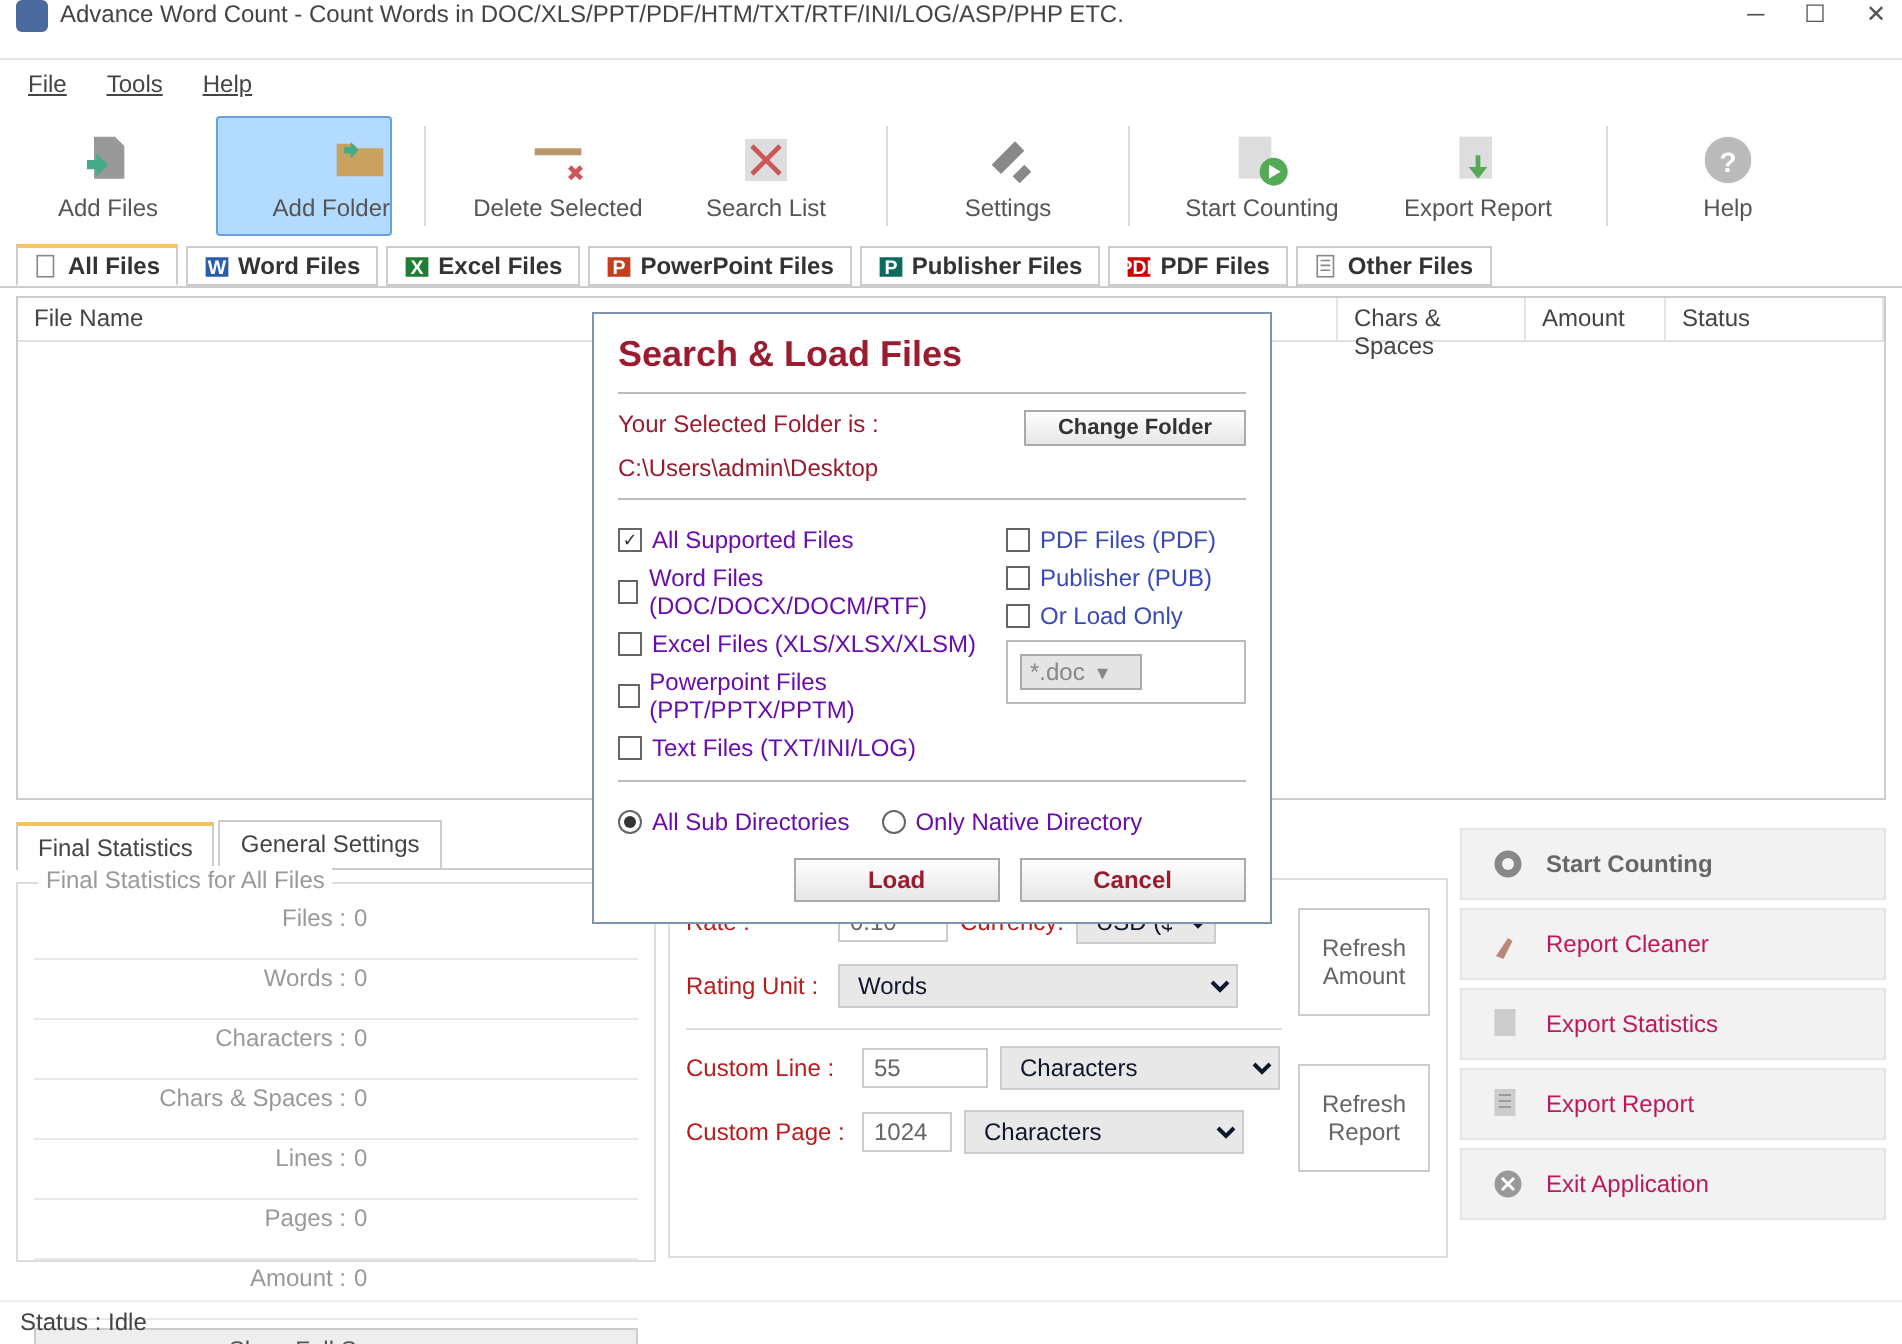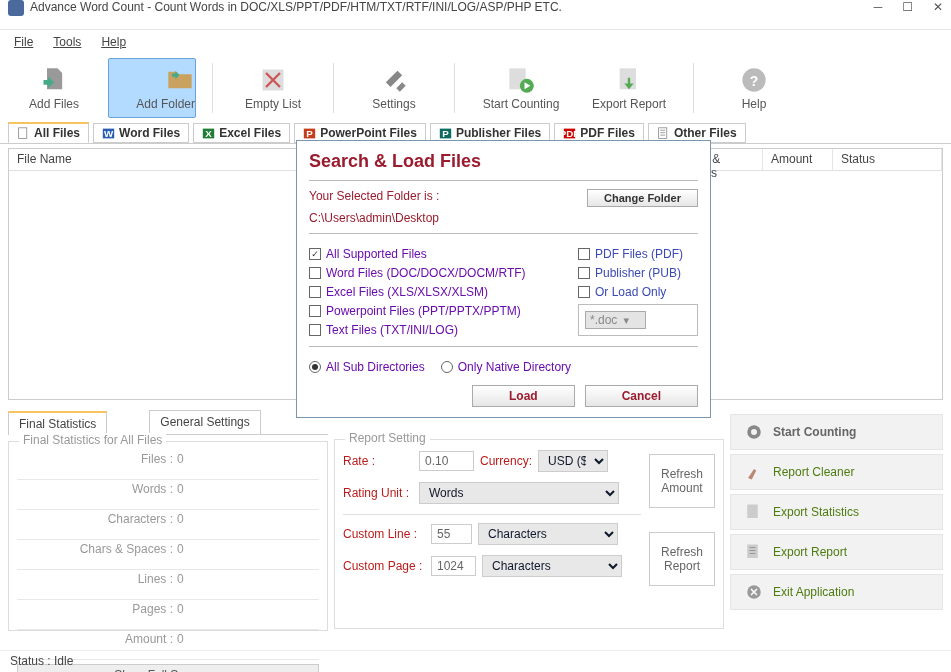--- a/index.html
+++ b/index.html
@@ -34,47 +34,47 @@
 .table-area { height: 252px; border: 1px solid #ccc; margin: 4px 8px 10px 8px; background: #fff; position: relative; }
 .tbl-head { display: flex; height: 22px; background: #fff; border-bottom: 1px solid #e0e0e0; }
 .tbl-head div { padding: 3px 8px; color: #444; border-right: 1px solid #e5e5e5; }
 
 
 .bottom { display: flex; padding: 0 8px; gap: 6px; }
 .left-panel { width: 320px; }
 .mid-panel { width: 390px; }
 .right-panel { flex: 1; display: flex; flex-direction: column; gap: 4px; padding-top: 4px; }
 
-.inner-tabs { display: flex; border-bottom: 1px solid #ccc; gap: 40px; }
+.inner-tabs { display: flex; border-bottom: 1px solid #ccc; }
 .inner-tab { padding: 4px 10px; border: 1px solid #ccc; border-bottom: none; background: #fff; cursor: pointer; color: #444; margin-right: 2px; }
 .inner-tab.active { border-top: 2px solid #f7c35f; position: relative; top: 1px; background: #fff; }
 
 .groupbox { border: 1px solid #ddd; margin-top: 6px; padding: 10px 8px 8px 8px; position: relative; color: #999; height: 190px; }
 .groupbox .legend { position: absolute; top: -9px; left: 10px; background: #fff; padding: 0 4px; font-size: 12px; }
 
 .stat-row { display: flex; margin-bottom: 2px; border-bottom: 1px solid #e8e8e8; padding-bottom: 13px; }
 .stat-row .lbl { width: 160px; text-align: right; padding-right: 4px; color: #999; }
 .stat-row .val { color: #999; }
 .summary-btn { width: 100%; background: #eee; border: 1px solid #ccc; padding: 3px; margin-top: 4px; cursor: pointer; color: #555; text-align: center; }
 
 .rs-row { display: flex; align-items: center; margin-bottom: 10px; gap: 6px; }
 .rs-row label { color: #b91c1c; }
 .rs-input { border: 1px solid #ccc; padding: 2px 5px; width: 55px; color: #666; }
 .rs-select { border: 1px solid #ccc; padding: 2px 5px; color: #0f172a; background: #e8e8e8; }
 .rs-hr { border: none; border-top: 1px solid #ddd; margin: 8px 0; }
 .refresh-btn { border: 1px solid #ccc; padding: 12px 10px; text-align: center; width: 66px; color: #666; cursor: pointer; background: #fff; }
 
-.action-btn { display: flex; align-items: center; gap: 10px; padding: 8px 14px; background: #f2f2f2; cursor: pointer; color: #4d7c0f; border: 1px solid #e5e5e5; }
+.action-btn { display: flex; align-items: center; gap: 10px; padding: 8px 14px; background: #f2f2f2; cursor: pointer; color: #be185d; border: 1px solid #e5e5e5; }
 .action-btn.big { font-size: 18px; font-weight: bold; color: #666; }
 .action-icon { width: 18px; height: 18px; }
 
 .statusbar { position: absolute; bottom: 0; left: 0; right: 0; height: 22px; padding: 3px 10px; color: #444; border-top: 1px solid #eee; }
 
 
-.dialog-overlay { position: absolute; left: 296px; top: 140px; width: 415px; background: #fff; border: 1px solid #7a96b0; z-index: 100; padding: 10px 12px; }
+.dialog-overlay { position: absolute; left: 296px; top: 156px; width: 340px; background: #fff; border: 1px solid #7a96b0; z-index: 100; padding: 10px 12px; }
 .dlg-title { color: #9a1c2e; font-size: 18px; font-weight: bold; margin-bottom: 8px; }
 .dlg-hr { border: none; border-top: 1px solid #bbb; margin: 4px 0 8px 0; }
 .dlg-folder-row { display: flex; justify-content: space-between; align-items: flex-start; color: #9a1c2e; font-size: 12px; margin-bottom: 0; }
 .dlg-change { border: 1px solid #aaa; background: linear-gradient(#fff,#e6e6e6); padding: 2px 16px; cursor: pointer; color: #333; font-weight: bold; font-size: 11px; }
 .dlg-path { color: #9a1c2e; margin: 4px 0 8px 0; font-size: 12px; }
 .dlg-cols { display: flex; gap: 10px; }
 .dlg-col { flex: 1; }
 .chk-row { display: flex; align-items: center; gap: 5px; color: #6a0dad; margin: 5px 0; cursor: pointer; }
 .chk-row.indigo { color: #3a4ab5; }
 .chk { width: 12px; height: 12px; border: 1px solid #666; display: inline-flex; align-items: center; justify-content: center; font-size: 9px; color: #333; }
@@ -114,26 +114,33 @@
     <span>Add Files</span>
   </div>
   <div class="tb-btn active">
     <svg class="tb-icon" viewBox="0 0 24 24">
         <path fill="#c9a25f" d="M2 5h7l2 2h11v12H2z"></path>
         <path fill="#4a8" d="M16 12h4v-3l5 5-5 5v-3h-4z" transform="translate(-6,-2) scale(0.7)"></path>
       </svg>
     <span>Add Folder</span>
   </div>
   <div class="tb-sep"></div>
+  <div class="tb-btn" style="width:100px">
+    <svg class="tb-icon" viewBox="0 0 24 24">
+        <path fill="#b8976a" d="M2 7h20v3H2z"></path>
+        <path fill="#c55" d="M17 15l5 5m0-5l-5 5" stroke="#c55" stroke-width="2"></path>
+      </svg>
+    <span>Delete Selected</span>
+  </div>
   <div class="tb-btn">
     <svg class="tb-icon" viewBox="0 0 24 24">
         <rect fill="#ddd" x="3" y="3" width="18" height="18"></rect>
         <path stroke="#c55" stroke-width="2" d="M6 6l12 12M18 6L6 18"></path>
       </svg>
-    <span>Empty List</span>
+    <span>Search List</span>
   </div>
   <div class="tb-sep"></div>
   <div class="tb-btn">
     <svg class="tb-icon" viewBox="0 0 24 24">
         <path fill="#888" d="M5 14l10-10 4 4-10 10z"></path>
         <path fill="#888" d="M14 19l5-5 3 3-5 5z"></path>
       </svg>
     <span>Settings</span>
   </div>
   <div class="tb-sep"></div>
@@ -274,21 +281,21 @@
             <label>Currency:</label>
             <select class="rs-select" style="width:70px"><option>USD ($)</option></select>
           </div>
           <div class="rs-row">
             <label style="width:70px">Rating Unit :</label>
             <select class="rs-select" style="width:200px"><option>Words</option></select>
           </div>
           <hr class="rs-hr">
           <div class="rs-row">
             <label style="width:82px">Custom Line :</label>
-            <input class="rs-input" style="width: 41px;" value="55">
+            <input class="rs-input" style="width: 63px;" value="55">
             <select class="rs-select" style="width:140px"><option>Characters</option></select>
           </div>
           <div class="rs-row">
             <label style="width:82px">Custom Page :</label>
             <input class="rs-input" style="width: 45px;" value="1024">
             <select class="rs-select" style="width:140px"><option>Characters</option></select>
           </div>
         </div>
         <div style="display:flex;flex-direction:column;gap:24px;padding-top:4px">
           <div class="refresh-btn"><span>Refresh Amount</span></div>

